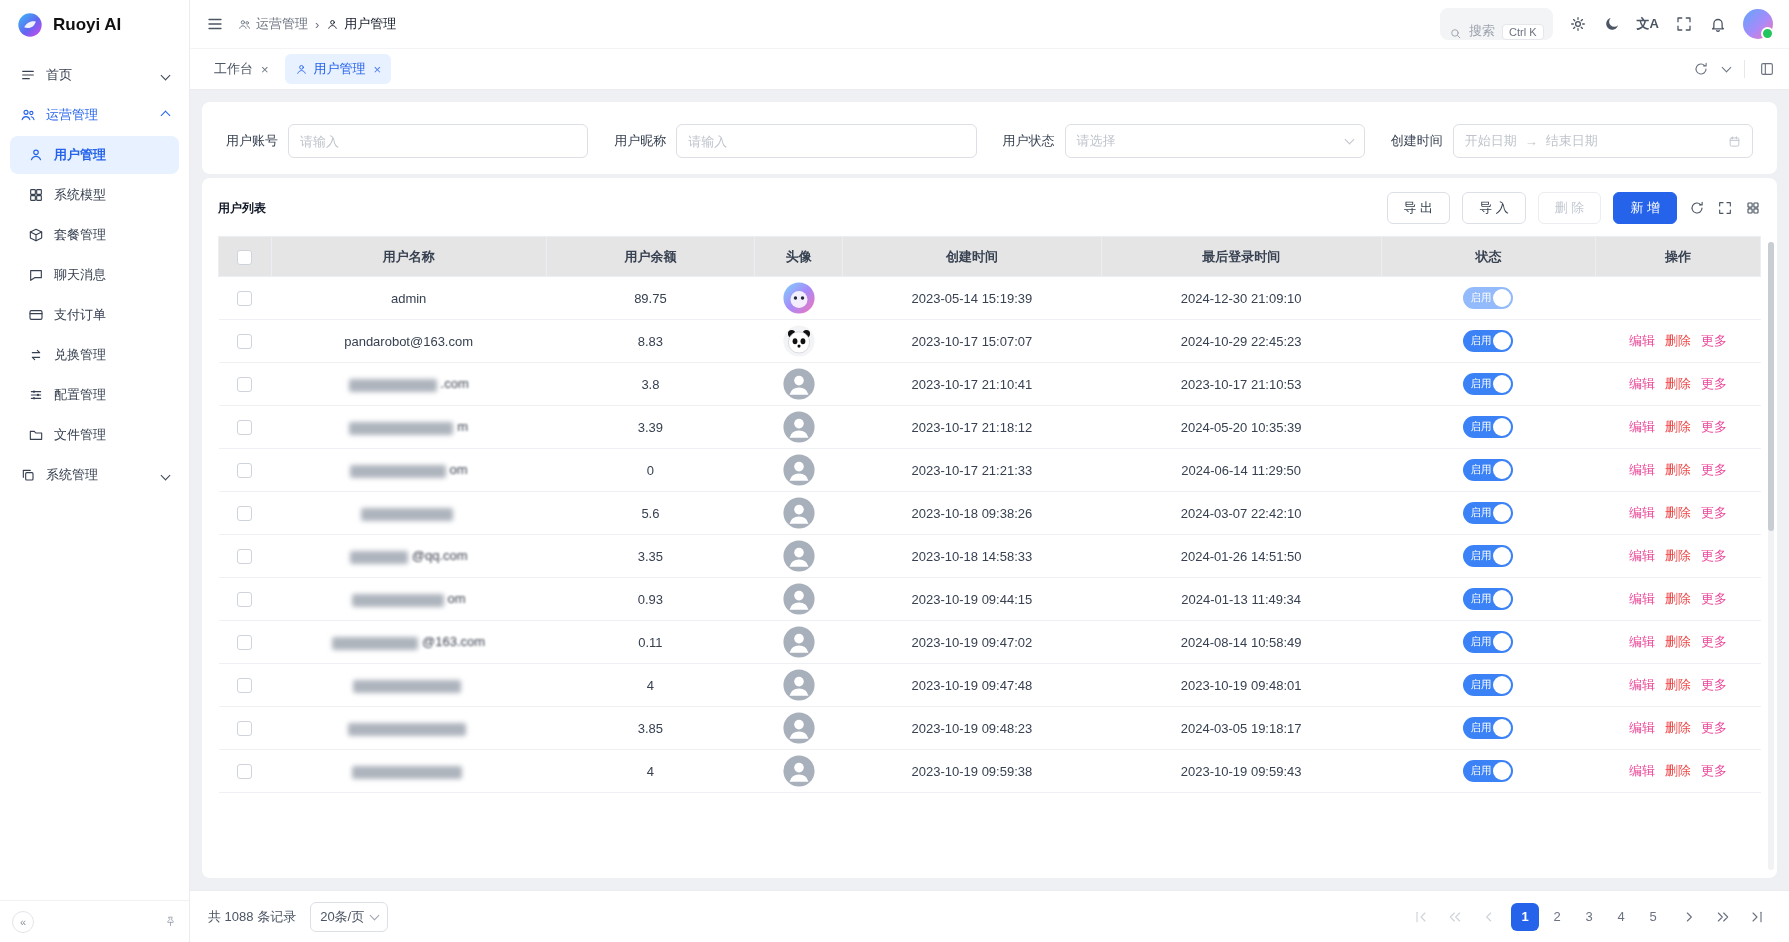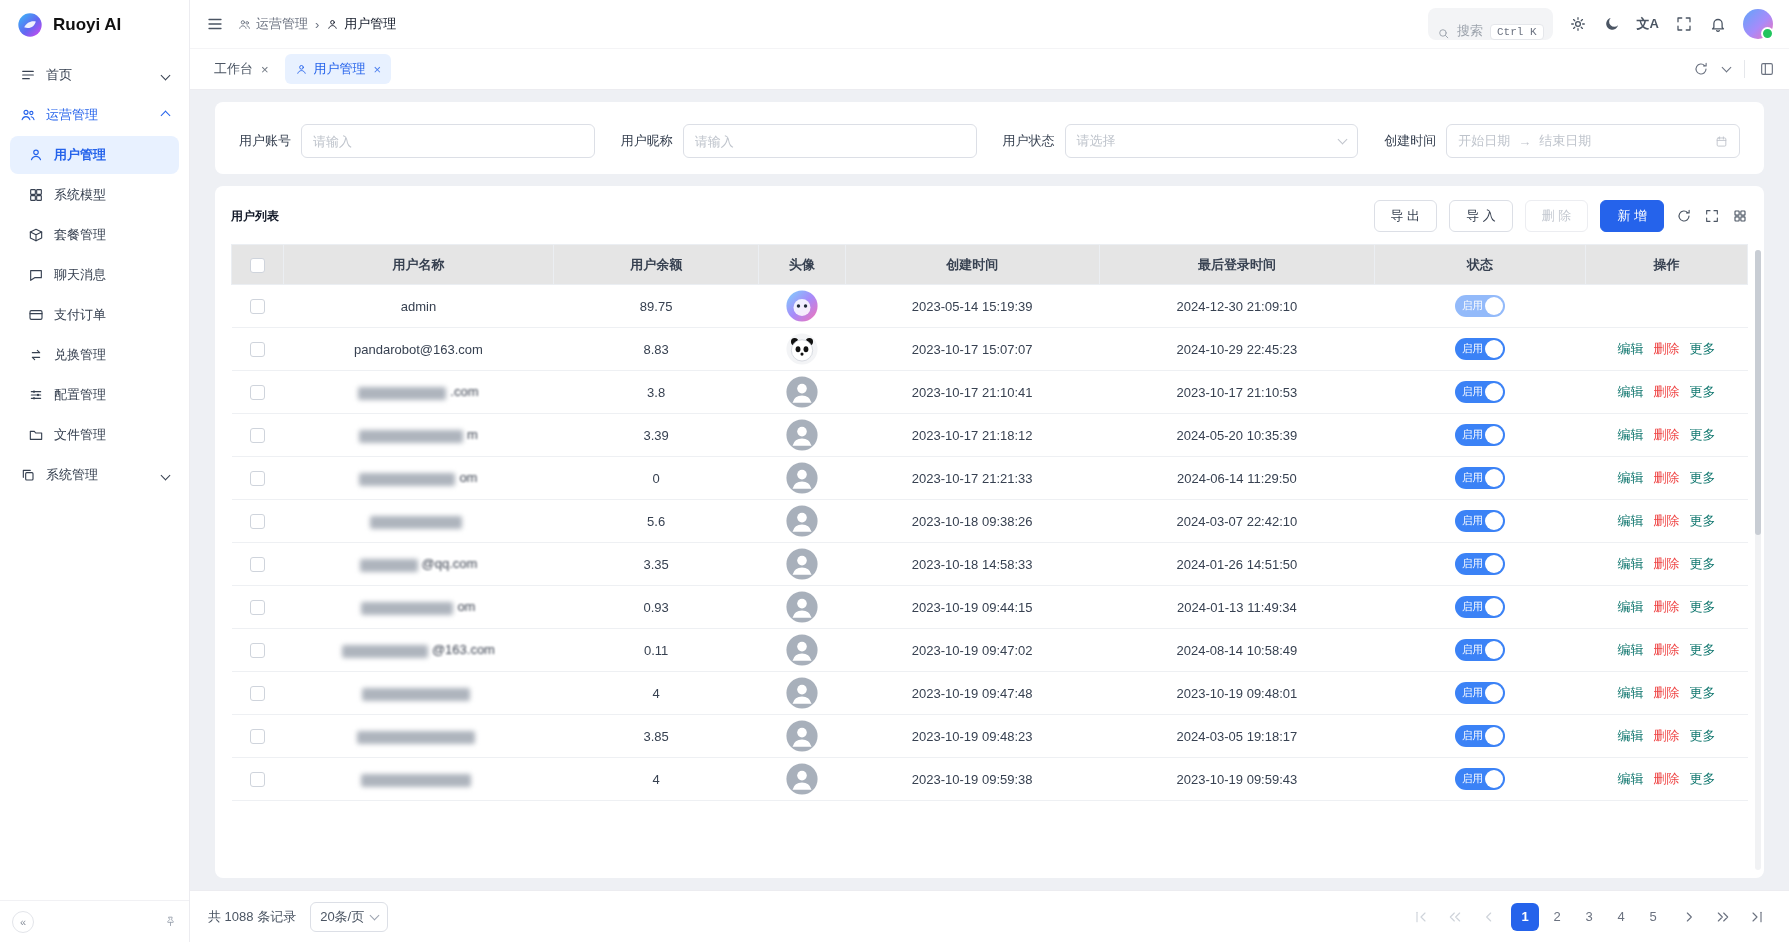--- a/index.html
+++ b/index.html
@@ -22,33 +22,33 @@
   .collapse-btn{width:22px;height:22px;border:1px solid #e3e5ea;border-radius:50%;display:flex;align-items:center;justify-content:center;font-size:11px;color:#8a919c;cursor:pointer;background:#fff}
 
   
   .main{flex:1;display:flex;flex-direction:column;min-width:0}
   .topbar{height:48px;background:#fff;display:flex;align-items:center;gap:14px;padding:0 16px}
   .crumbs{display:flex;align-items:center;gap:7px;color:#6b7280}
   .crumb{display:flex;align-items:center;gap:5px}
   .crumb.current{color:#111827}
   .top-right{margin-left:auto;display:flex;align-items:center;gap:16px;color:#4b5563}
   .searchbox{background:#f3f4f6;border-radius:8px;height:32px;display:flex;align-items:flex-end;gap:7px;padding:0 9px;color:#9aa1ab;cursor:pointer}
-  .searchbox kbd{background:#fff;border:1px solid #e5e7eb;border-radius:4px;padding:1px 6px;font-size:11px;color:#6b7280;font-family:Liberation Mono, monospace}
+  .searchbox kbd{background:#fff;border:1px solid #e5e7eb;border-radius:4px;padding:1px 6px;font-size:11px;color:#6b7280;font-family:Liberation Sans, sans-serif}
   .trans{font-size:13px;font-weight:600}
   .avatar-btn{width:30px;height:30px;border-radius:50%;background:linear-gradient(135deg,#60a5fa,#a78bfa 55%,#f472b6);position:relative;cursor:pointer}
   .avatar-btn::after{content:"";position:absolute;right:-1px;bottom:-1px;width:9px;height:9px;border-radius:50%;background:#22c55e;border:2px solid #fff}
 
   .tabbar{height:42px;background:#fff;border-bottom:1px solid #ececf0;border-top:1px solid #f4f4f6;display:flex;align-items:center;gap:0;padding:0 14px}
   .tab{display:flex;align-items:center;gap:6px;padding:6px 10px;border-radius:6px;color:#4b5563;cursor:pointer}
   .tab.active{background:#e8f1ff;color:#2563eb}
   .tab-close{font-size:13px;line-height:1;opacity:.8;margin-left:2px}
   .tab-tools{margin-left:auto;display:flex;align-items:center;gap:14px;color:#6b7280}
   .tool-sep{width:1px;height:18px;background:#e5e7eb}
 
-  .content{flex:1;padding:12px 25px 0;display:flex;flex-direction:column;gap:12px;overflow:hidden}
+  .content{flex:1;padding:12px 12px 0;display:flex;flex-direction:column;gap:4px;overflow:hidden}
   .card{background:#fff;border-radius:8px}
 
   
   .filter-card{padding:22px 24px 16px}
   .filter-row{display:flex;gap:26px;align-items:center}
   .fgroup{display:flex;align-items:center;gap:10px;flex:1;min-width:0}
   .fgroup .flabel{white-space:nowrap;color:#374151}
   .fctrl{height:34px;border:1px solid #dcdfe6;border-radius:6px;flex:1;display:flex;align-items:center;gap:8px;padding:0 11px;color:#bfc4cc;background:#fff;min-width:0}
   .fctrl input{border:none;outline:none;flex:1;font:inherit;color:#333;min-width:0;background:transparent}
   .fctrl input::placeholder{color:#bfc4cc}
@@ -72,21 +72,21 @@
   .cb{width:15px;height:15px;border:1px solid #cfd4dc;border-radius:3px;display:inline-block;background:#fff;cursor:pointer;vertical-align:middle}
   .avatar{display:inline-flex;width:34px;height:34px;border-radius:50%;overflow:hidden;vertical-align:middle}
   .avatar svg{width:34px;height:34px}
   .blurbar{background:#aeb4bd;height:13px;border-radius:2px;display:inline-block;vertical-align:middle;filter:blur(2.5px)}
   .semi{filter:blur(1.1px);color:#3b4250;margin-left:4px}
   .toggle{display:inline-flex;align-items:center;width:50px;height:22px;border-radius:12px;background:#3b82f6;position:relative;padding-left:7px;cursor:pointer;vertical-align:middle}
   .tg-label{color:#fff;font-size:10.5px}
   .knob{position:absolute;right:2px;top:2px;width:18px;height:18px;background:#fff;border-radius:50%}
   .toggle.faded{opacity:.55}
   .op a{margin:0 5px;cursor:pointer;text-decoration:none}
-  .op-edit,.op-more{color:#0f766e}
+  .op-edit,.op-more{color:#ec4899}
   .op-del{color:#ef4444}
   .vscroll{position:absolute;right:3px;top:64px;bottom:8px;width:6px;background:#f1f2f4;border-radius:3px}
   .vthumb{position:absolute;top:0;height:46%;width:6px;background:#c8cdd4;border-radius:3px}
 
   
   .pagebar{height:52px;background:#fff;border-top:1px solid #ececf0;display:flex;align-items:center;gap:14px;padding:0 18px;margin-top:12px}
   .psize{border:1px solid #dcdfe6;border-radius:6px;height:30px;padding:0 9px;display:flex;align-items:center;gap:7px;color:#4b5563;cursor:pointer}
   .pager{margin-left:auto;display:flex;align-items:center;gap:6px;color:#6b7280}
   .pgbtn{width:28px;height:28px;display:flex;align-items:center;justify-content:center;border-radius:6px;cursor:pointer}
   .pgbtn.disabled{color:#ced3da;cursor:default}

